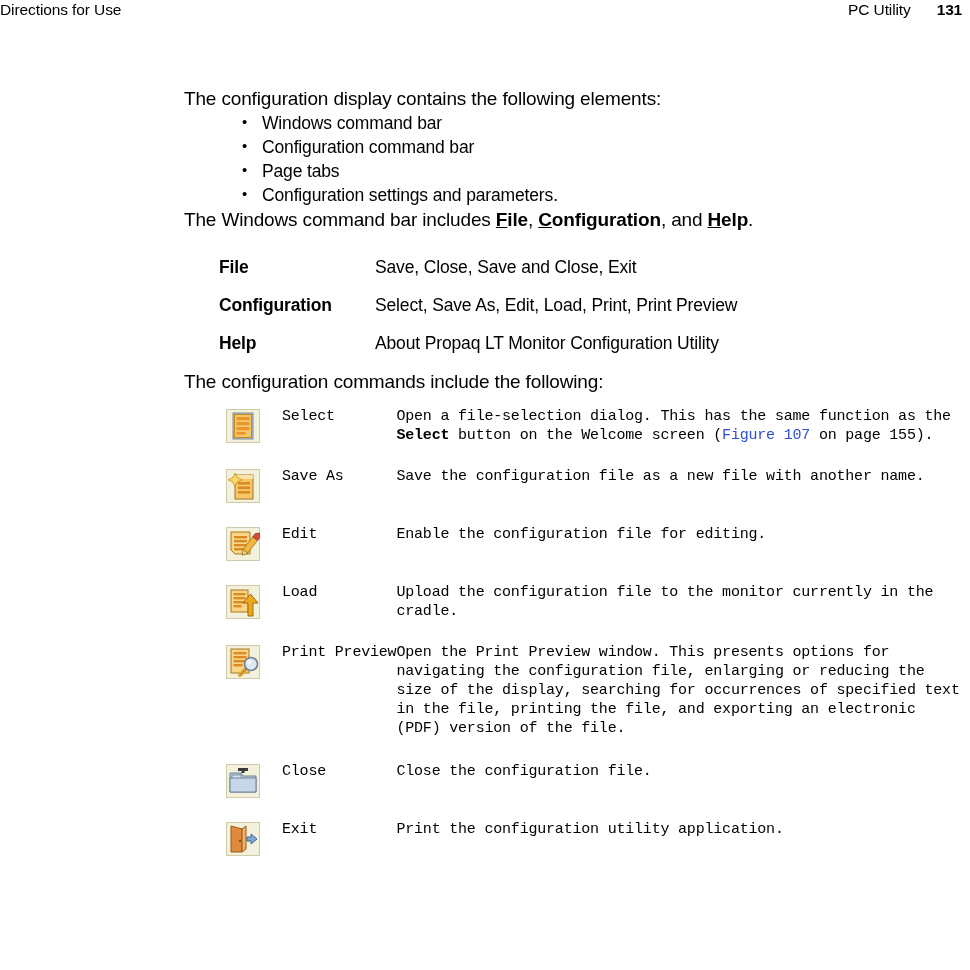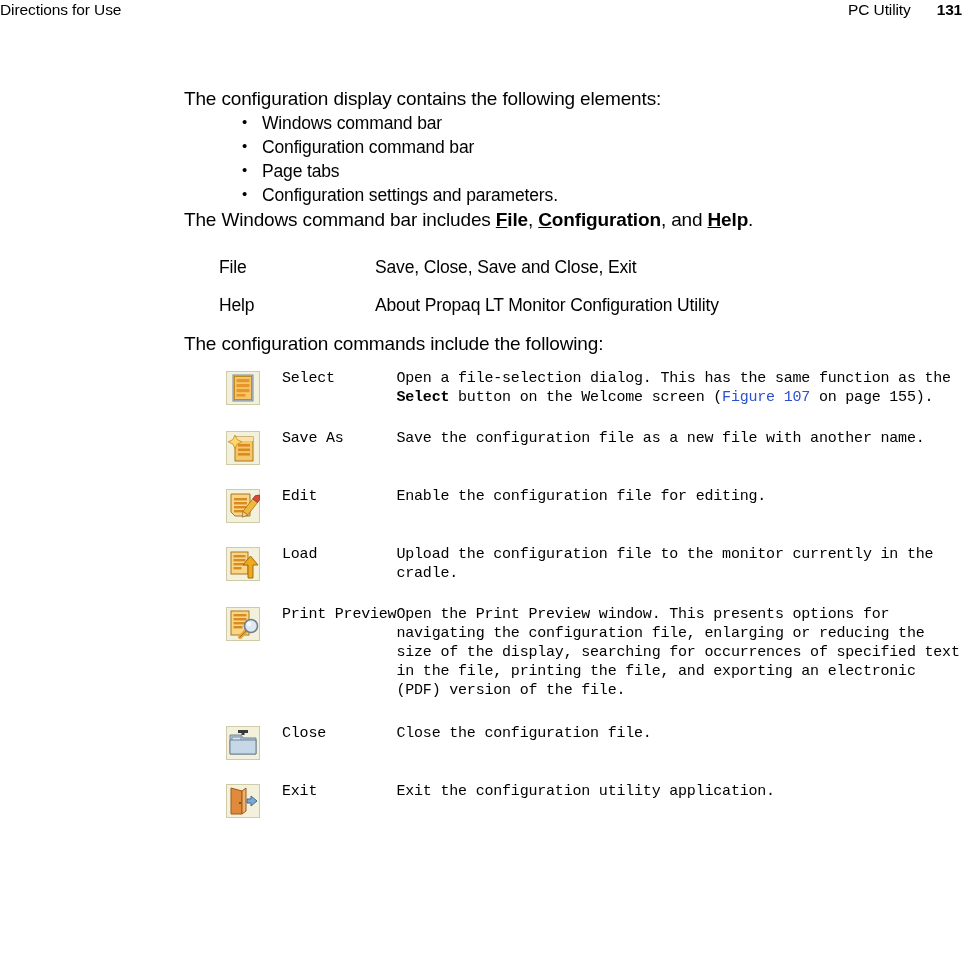--- a/index.html
+++ b/index.html
@@ -91,21 +91,21 @@
     margin-left: 35px;
   }
   table.menu-table td {
     vertical-align: top;
     padding: 0 0 14px 0;
     font-size: 17.5px;
     line-height: 24px;
     letter-spacing: -0.15px;
   }
   table.menu-table td.term {
-    font-weight: normal;
+    font-weight: bold;
     width: 152px;
     padding-right: 4px;
     white-space: nowrap;
   }
 
   .intro-3 {
     margin-top: 22px;
   }
 
   
@@ -188,20 +188,24 @@
     <span>The Windows command bar includes </span><span class="bold"><span class="mnem">F</span><span>ile</span></span><span>, </span><span class="bold"><span class="mnem">C</span><span>onfiguration</span></span><span>, and </span><span class="bold"><span class="mnem">H</span><span>elp</span></span><span>.</span>
   </p>
 
   <table class="menu-table">
     <tbody>
       <tr>
         <td class="term">File</td>
         <td class="def">Save, Close, Save and Close, Exit</td>
       </tr>
       <tr>
+        <td class="term">Configuration</td>
+        <td class="def">Select, Save As, Edit, Load, Print, Print Preview</td>
+      </tr>
+      <tr>
         <td class="term">Help</td>
         <td class="def">About Propaq LT Monitor Configuration Utility</td>
       </tr>
     </tbody>
   </table>
 
   <p class="body-text intro-3">The configuration commands include the following:</p>
 
   <table class="cmd-table">
     <tbody>
@@ -313,19 +317,19 @@
         <td class="icon-cell">
           <svg class="icon-box" viewBox="0 0 34 34">
             <rect x="0.5" y="0.5" width="33" height="33" fill="#f3f0dc" stroke="#cfcaa8"></rect>
             <path d="M5 4 L16 7 L16 30 L5 30 Z" fill="#e08a3c" stroke="#9c5a14" stroke-width="1"></path>
             <path d="M16 7 L20 4 L20 27 L16 30 Z" fill="#f0b071" stroke="#9c5a14" stroke-width="1"></path>
             <circle cx="14" cy="19" r="1.1" fill="#7a4409"></circle>
             <path d="M31 17 L25 12 L25 15 L21 15 L21 19 L25 19 L25 22 Z" fill="#7fa8d0" stroke="#3f6b95" stroke-width="1" stroke-linejoin="round"></path>
           </svg>
         </td>
         <td class="name-cell">Exit</td>
-        <td class="desc-cell">Exit the configuration utility application.</td>
+        <td class="desc-cell">Print the configuration utility application.</td>
       </tr>
 
     </tbody>
   </table>
 
 </div>
 
 </body></html>

